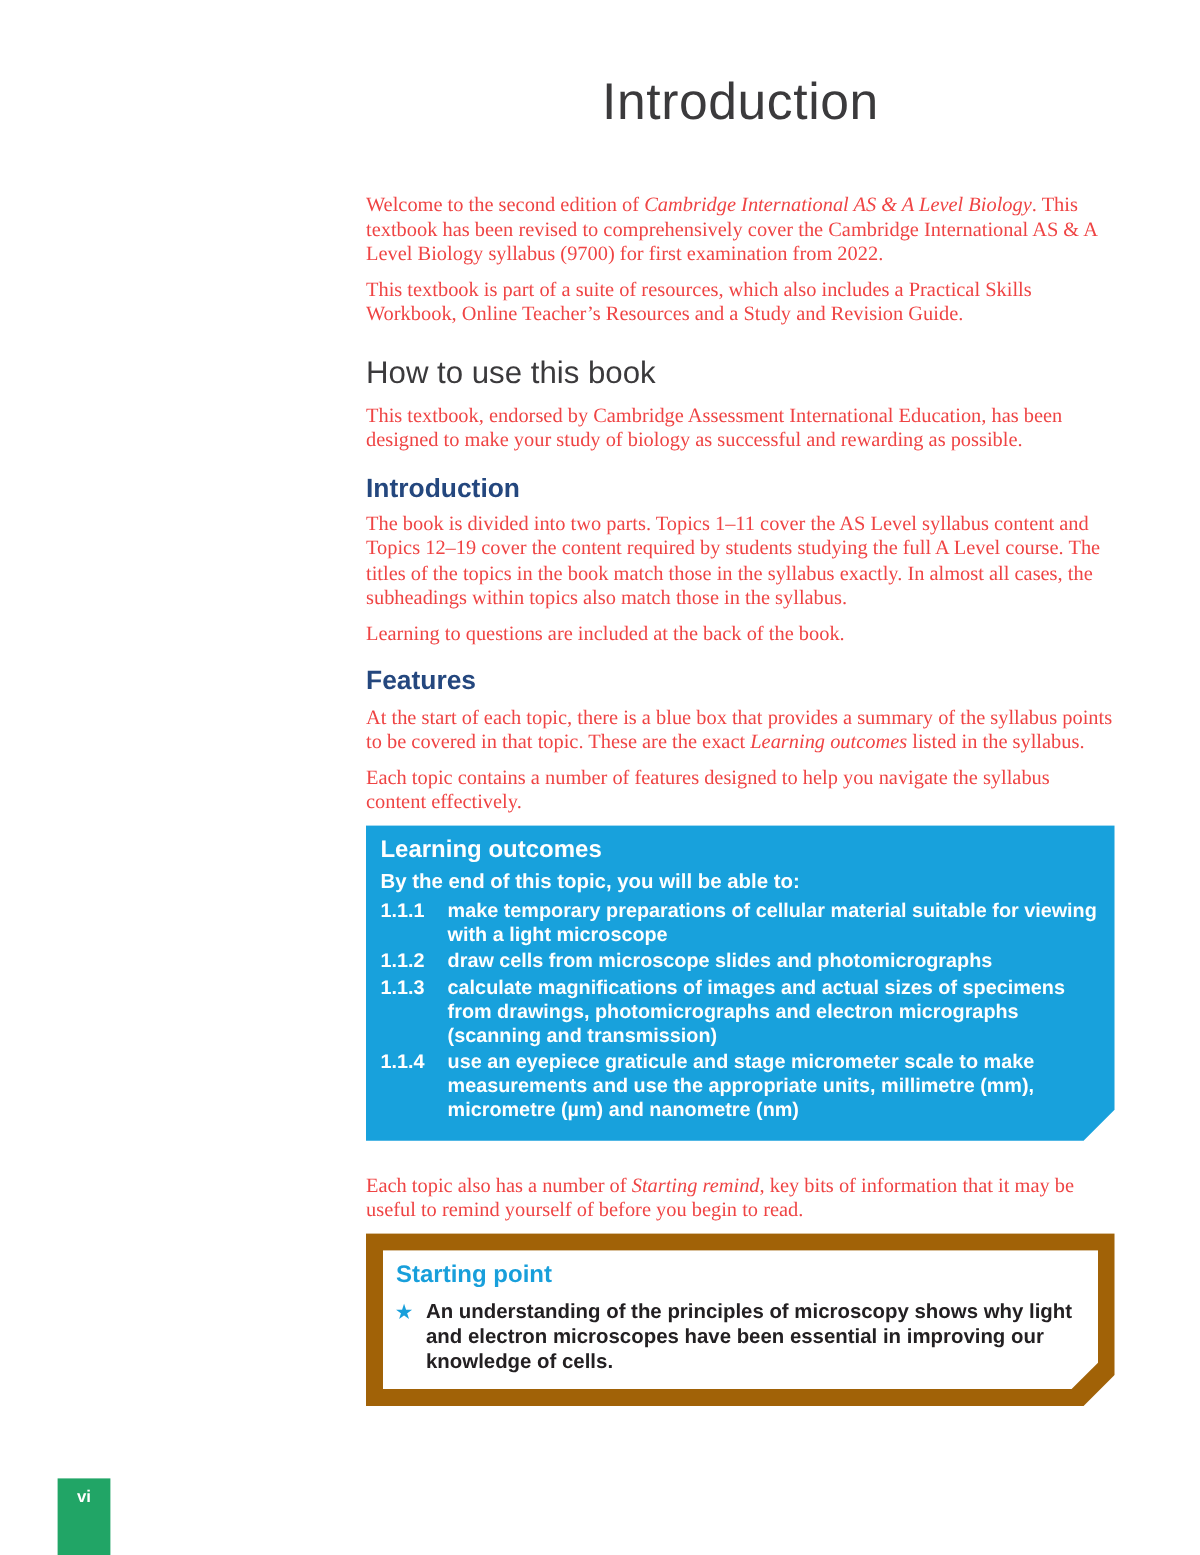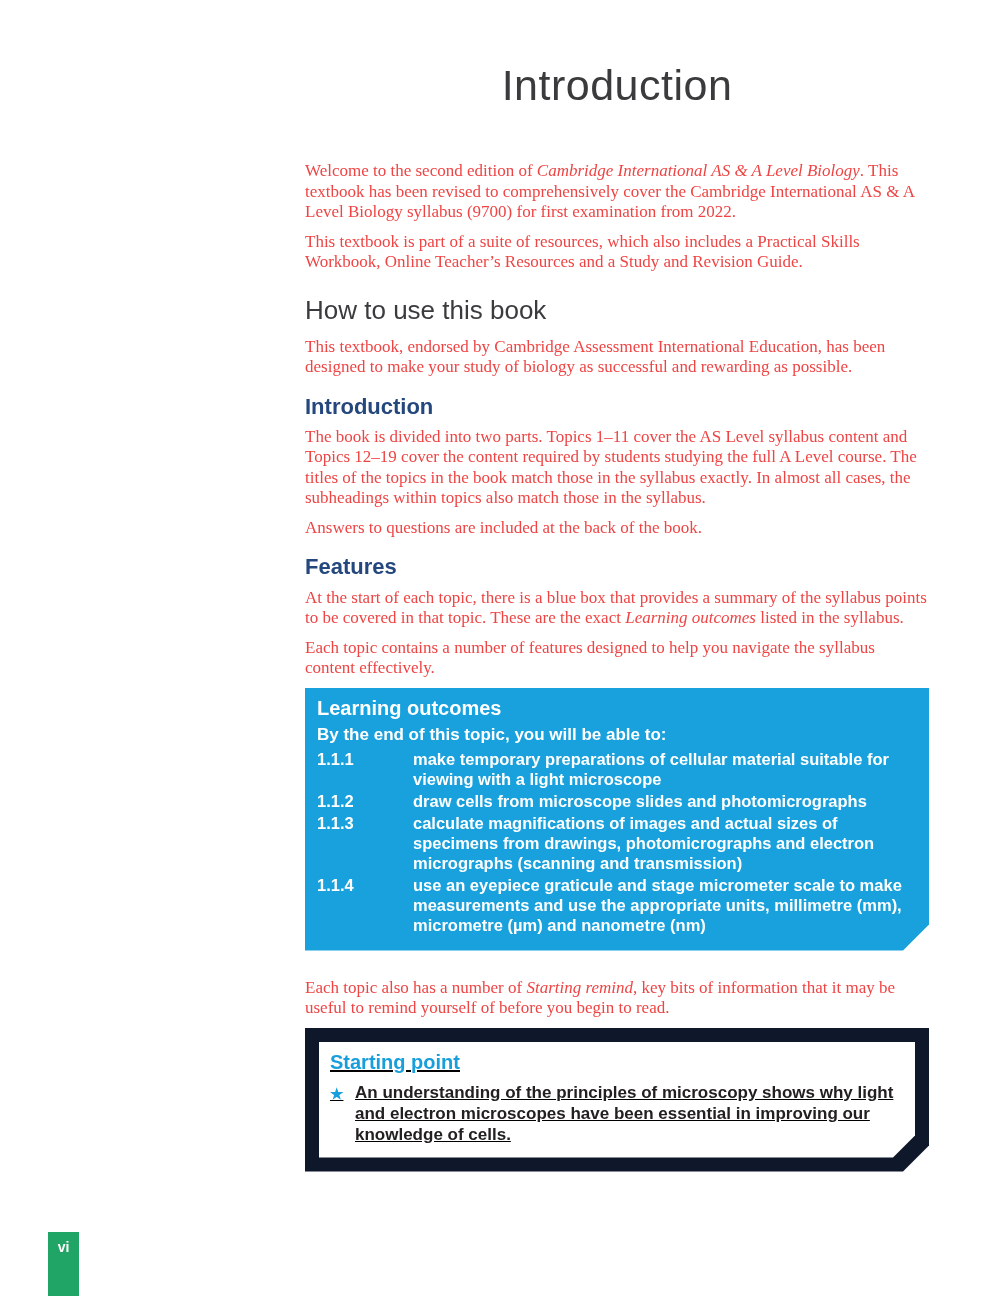--- a/index.html
+++ b/index.html
@@ -20,56 +20,56 @@
     color:#3b3a3c;font-family:"Liberation Sans",sans-serif;}
   h3.sub{margin:17px 0 8px;font-weight:700;font-size:22px;line-height:1.1;
     color:#24477e;font-family:"Liberation Sans",sans-serif;}
 
   
   .lo-box{margin-top:7px;background:#18a1dc;color:#ffffff;
     clip-path:polygon(0 0,100% 0,100% calc(100% - 26px),calc(100% - 26px) 100%,0 100%);
     padding:9px 14px 16px 12px;box-sizing:border-box;}
   .lo-title{font-size:20px;font-weight:700;margin:0 0 5px;}
   .lo-intro{font-size:17px;font-weight:700;margin:0 0 4px;line-height:20px;}
-  .lo-row{display:flex;font-size:16.5px;font-weight:700;line-height:20px;margin-top:2px;gap:40px;}
+  .lo-row{display:flex;font-size:16.5px;font-weight:700;line-height:20px;margin-top:2px;}
   .lo-num{flex:0 0 56px;}
   .lo-text{flex:1;}
 
   
-  .sp-outer{margin-top:7px;background:#0f172a;padding:14px;box-sizing:border-box;
-    clip-path:polygon(0 0,100% 0,100% calc(100% - 26px),calc(100% - 26px) 100%,0 100%);text-decoration:underline;}
+  .sp-outer{margin-top:7px;background:#a16207;padding:14px;box-sizing:border-box;
+    clip-path:polygon(0 0,100% 0,100% calc(100% - 26px),calc(100% - 26px) 100%,0 100%);}
   .sp-inner{background:#ffffff;padding:9px 14px 13px 11px;
     clip-path:polygon(0 0,100% 0,100% calc(100% - 22px),calc(100% - 22px) 100%,0 100%);}
   .sp-title{color:#189fdb;font-size:20px;font-weight:700;margin:0 0 8px;}
   .sp-row{display:flex;font-size:17px;font-weight:700;line-height:21px;color:#232022;}
   .sp-star{flex:0 0 25px;color:#189fdb;font-size:15px;padding-top:1px;}
   .sp-text{flex:1;}
 
-  .page-tab{position:absolute;left:48px;top:1232px;width:31px;height:64px;
+  .page-tab{position:absolute;left:48px;top:1232px;width:44px;height:64px;
     background:#21a566;color:#ffffff;text-align:center;box-sizing:border-box;
     padding-top:7px;font-size:14px;font-weight:700;}
   .post{margin-top:27px;}
 </style>
 </head>
 <body>
 
 <div class="page">
   <div class="content">
 
     <h1 class="page-title">Introduction</h1>
 
     <p class="para gap-lg"><span>Welcome to the second edition of </span><i>Cambridge International AS &amp; A Level Biology</i><span>. This textbook has been revised to comprehensively cover the Cambridge International AS &amp; A Level Biology syllabus (9700) for first examination from 2022.</span></p>
     <p class="para"><span>This textbook is part of a suite of resources, which also includes a Practical Skills Workbook, Online Teacher’s Resources and a Study and Revision Guide.</span></p>
 
     <h2 class="sec">How to use this book</h2>
     <p class="para"><span>This textbook, endorsed by Cambridge Assessment International Education, has been designed to make your study of biology as successful and rewarding as possible.</span></p>
 
     <h3 class="sub">Introduction</h3>
     <p class="para"><span>The book is divided into two parts. Topics 1–11 cover the AS Level syllabus content and Topics 12–19 cover the content required by students studying the full A Level course. The titles of the topics in the book match those in the syllabus exactly. In almost all cases, the subheadings within topics also match those in the syllabus.</span></p>
-    <p class="para"><span>Answers to questions are included at the back of the book.</span></p>
+    <p class="para"><span>Learning to questions are included at the back of the book.</span></p>
 
     <h3 class="sub">Features</h3>
     <p class="para"><span>At the start of each topic, there is a blue box that provides a summary of the syllabus points to be covered in that topic. These are the exact </span><i>Learning outcomes</i><span> listed in the syllabus.</span></p>
     <p class="para"><span>Each topic contains a number of features designed to help you navigate the syllabus content effectively.</span></p>
 
     <div class="lo-box">
       <div class="lo-title">Learning outcomes</div>
       <div class="lo-intro">By the end of this topic, you will be able to:</div>
       <div>
           <div class="lo-row">

